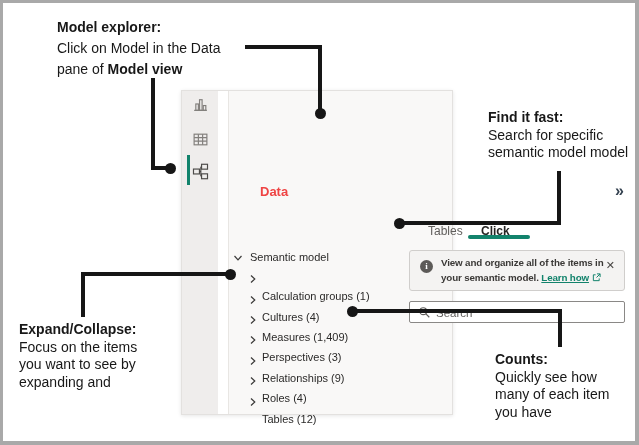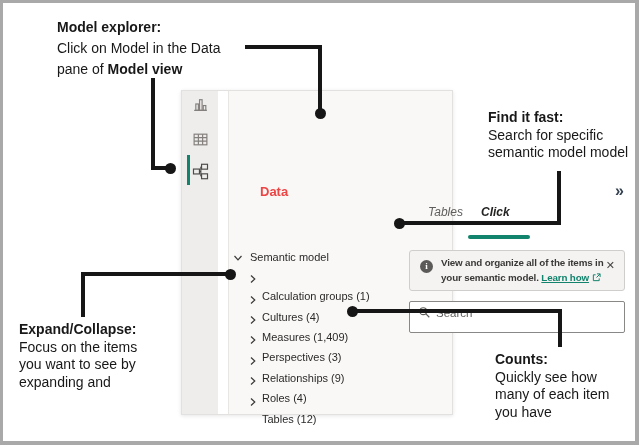--- a/index.html
+++ b/index.html
@@ -25,32 +25,32 @@
     background:#ffffff;border:1px solid #e3e1df;box-sizing:border-box;
     box-shadow:0 1px 4px rgba(0,0,0,.10);
     color:#252423;
   }
   #side{position:absolute;left:0;top:0;width:36px;height:100%;background:#efedec;}
   .side-icon{position:absolute;left:10px;width:17px;height:17px;cursor:pointer;}
   #side-bar-indicator{position:absolute;left:5px;top:64px;width:3px;height:30px;background:#12836c;}
   #main{position:absolute;left:46px;top:0;right:0;bottom:0;background:#f9f8f7;border-left:1px solid #e8e6e3;}
   #pane-title{position:absolute;left:54px;top:93px;font-size:13px;font-weight:bold;color:#ef4444;margin-left:24px;}
   #collapse-btn{position:absolute;left:433px;top:91px;font-size:16px;color:#33404f;cursor:pointer;font-weight:bold;letter-spacing:-1px;}
-  .tab{position:absolute;top:114px;font-size:12px;cursor:pointer;font-style:italic;}
+  .tab{position:absolute;top:133px;font-size:12px;cursor:pointer;}
   #tab-tables{left:246px;color:#605e5c;}
   #tab-model{left:299px;color:#252423;font-weight:bold;}
   #tab-underline{position:absolute;left:286px;top:144px;width:62px;height:4px;background:#12836c;border-radius:2px;}
   
   #infobox{position:absolute;left:227px;top:159px;width:216px;height:41px;background:#f4f3f2;border:1px solid #d0cecc;border-radius:3px;box-sizing:border-box;}
   #info-icon{position:absolute;left:10px;top:9px;width:13px;height:13px;border-radius:50%;background:#5c5a58;color:#ffffff;font-size:9px;font-weight:bold;text-align:center;line-height:13px;font-family:"Liberation Serif",serif;}
   #info-text{position:absolute;left:31px;top:5px;font-size:9.8px;line-height:14.5px;letter-spacing:-0.15px;color:#3b3937;white-space:nowrap;font-weight:bold;}
   #info-link{color:#12836c;text-decoration:underline;cursor:pointer;}
   #info-close{position:absolute;right:9px;top:8px;font-size:11px;color:#484644;cursor:pointer;}
   
-  #searchbox{position:absolute;left:227px;top:210px;width:216px;height:32px;background:#ffffff;border:1px solid #8a8886;border-radius:2px;box-sizing:border-box;}
+  #searchbox{position:absolute;left:227px;top:210px;width:216px;height:22px;background:#ffffff;border:1px solid #8a8886;border-radius:2px;box-sizing:border-box;}
   #search-input{position:absolute;left:24px;top:0;width:170px;height:20px;border:none;outline:none;background:transparent;font-size:11.5px;font-family:"Liberation Sans",sans-serif;color:#252423;}
   #search-input::placeholder{color:#605e5c;opacity:1;}
   #search-glass{position:absolute;left:8px;top:4px;}
   
   .tree-row{position:absolute;height:15px;font-size:11px;color:#2b2a29;cursor:pointer;}
   .tree-row .chev{position:absolute;top:2px;}
   .tree-row .lbl{position:absolute;top:0;white-space:nowrap;}
   #tree-root{left:51px;}
   #tree-root .chev{left:0px;}
   #tree-root .lbl{left:17px;}

